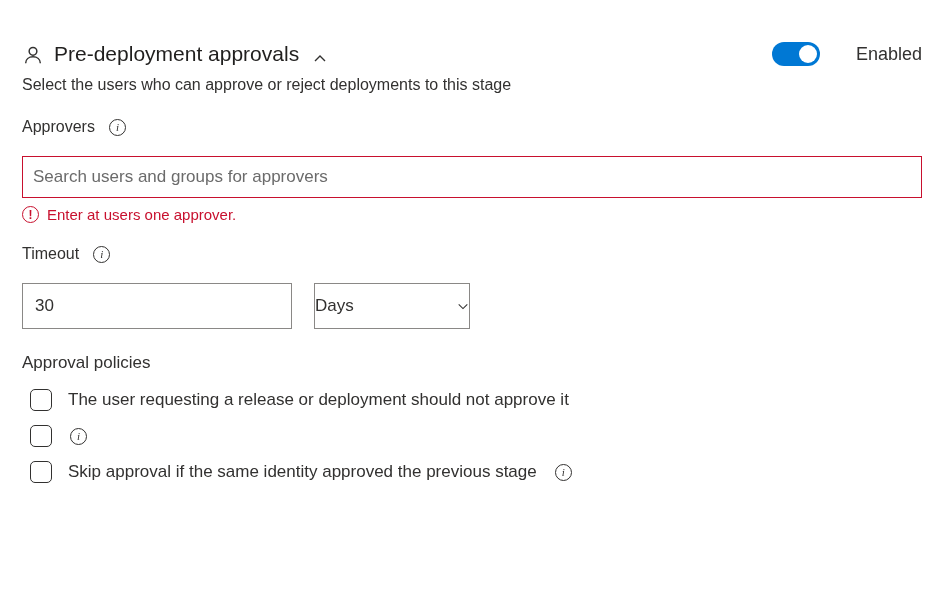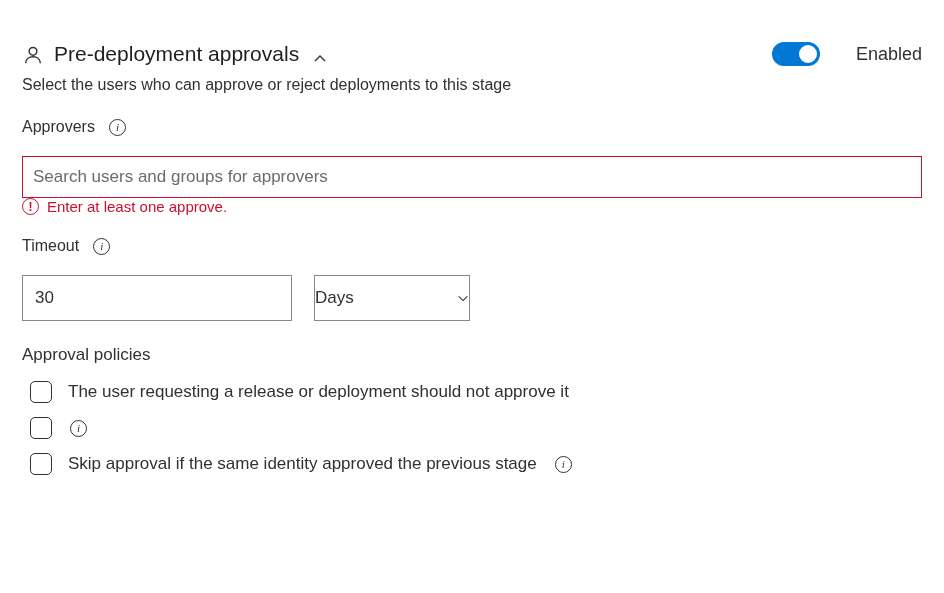--- a/index.html
+++ b/index.html
@@ -102,20 +102,21 @@
     }
     .search-input {
       width: 100%;
       height: 42px;
       border: 1px solid #c8102e;
       padding: 0 10px;
       font-size: 17px;
       font-family: inherit;
       color: #323130;
       outline: none;
+      margin-bottom: 8px;
     }
     .search-input::placeholder {
       color: #6b6b6b;
     }
     .error-row {
       display: flex;
       align-items: center;
       gap: 8px;
       margin-bottom: 22px;
       color: #c8102e;
@@ -226,21 +227,21 @@
 
 <div class="field-label-row">
   <span class="field-label">Approvers</span>
   <span class="info-icon">i</span>
 </div>
 
 <input type="text" class="search-input" placeholder="Search users and groups for approvers" style="">
 
 <div class="error-row">
   <span class="error-icon">!</span>
-  <span class="error-text">Enter at least one approve.</span>
+  <span class="error-text">Enter at users one approver.</span>
 </div>
 
 <div class="field-label-row">
   <span class="field-label">Timeout</span>
   <span class="info-icon">i</span>
 </div>
 
 <div class="timeout-row">
   <input type="text" class="timeout-input" value="30" style="">
   <div class="timeout-select">

